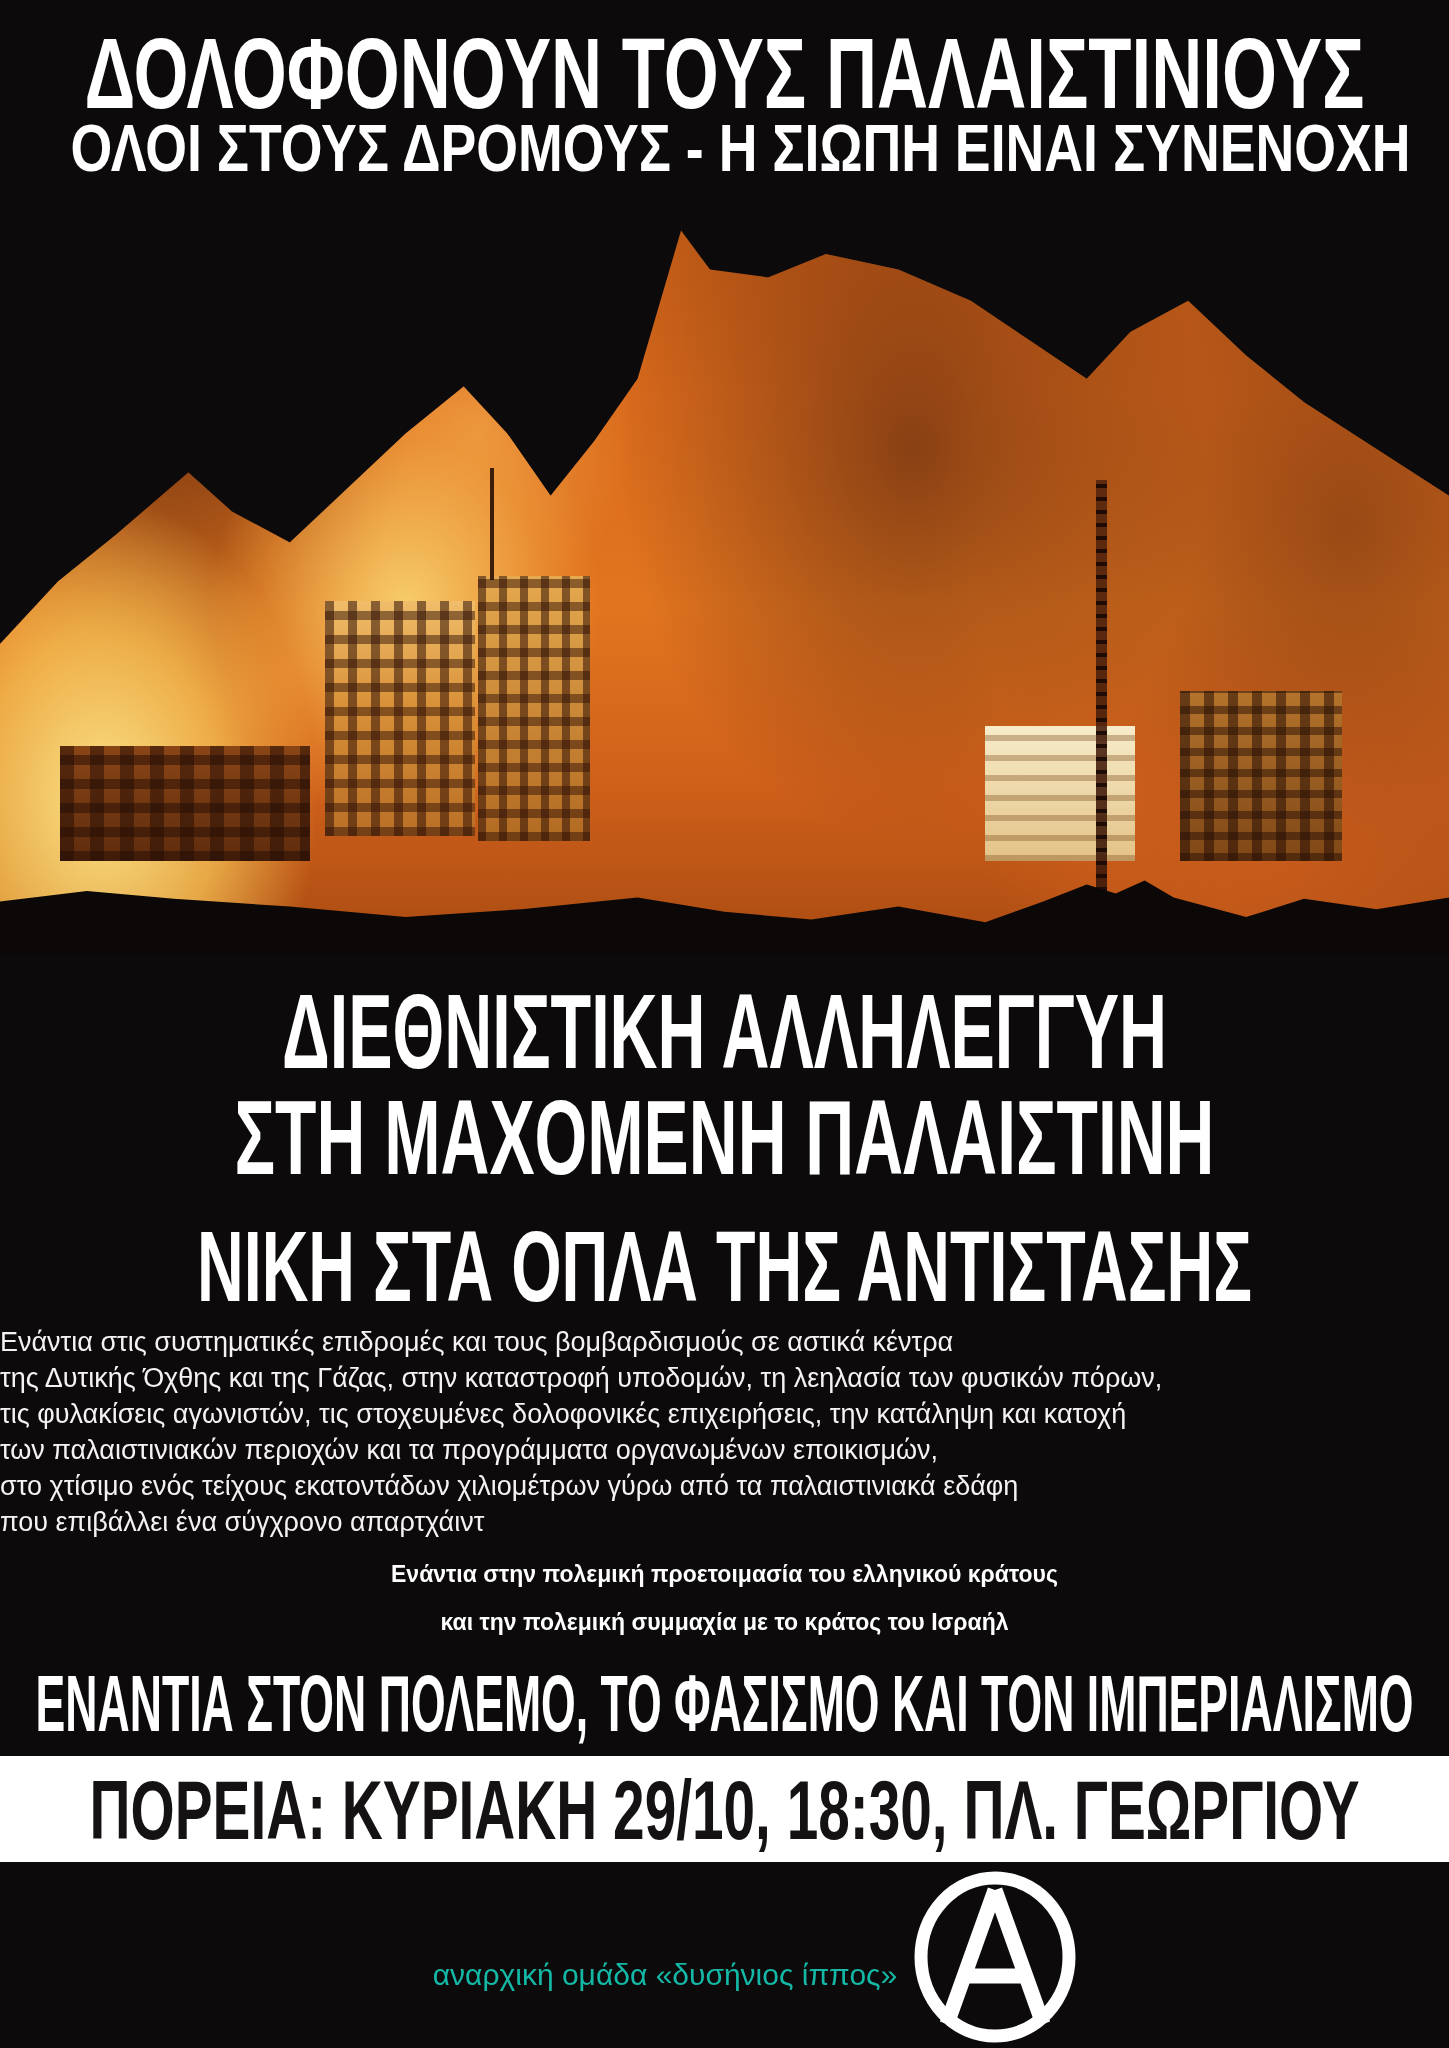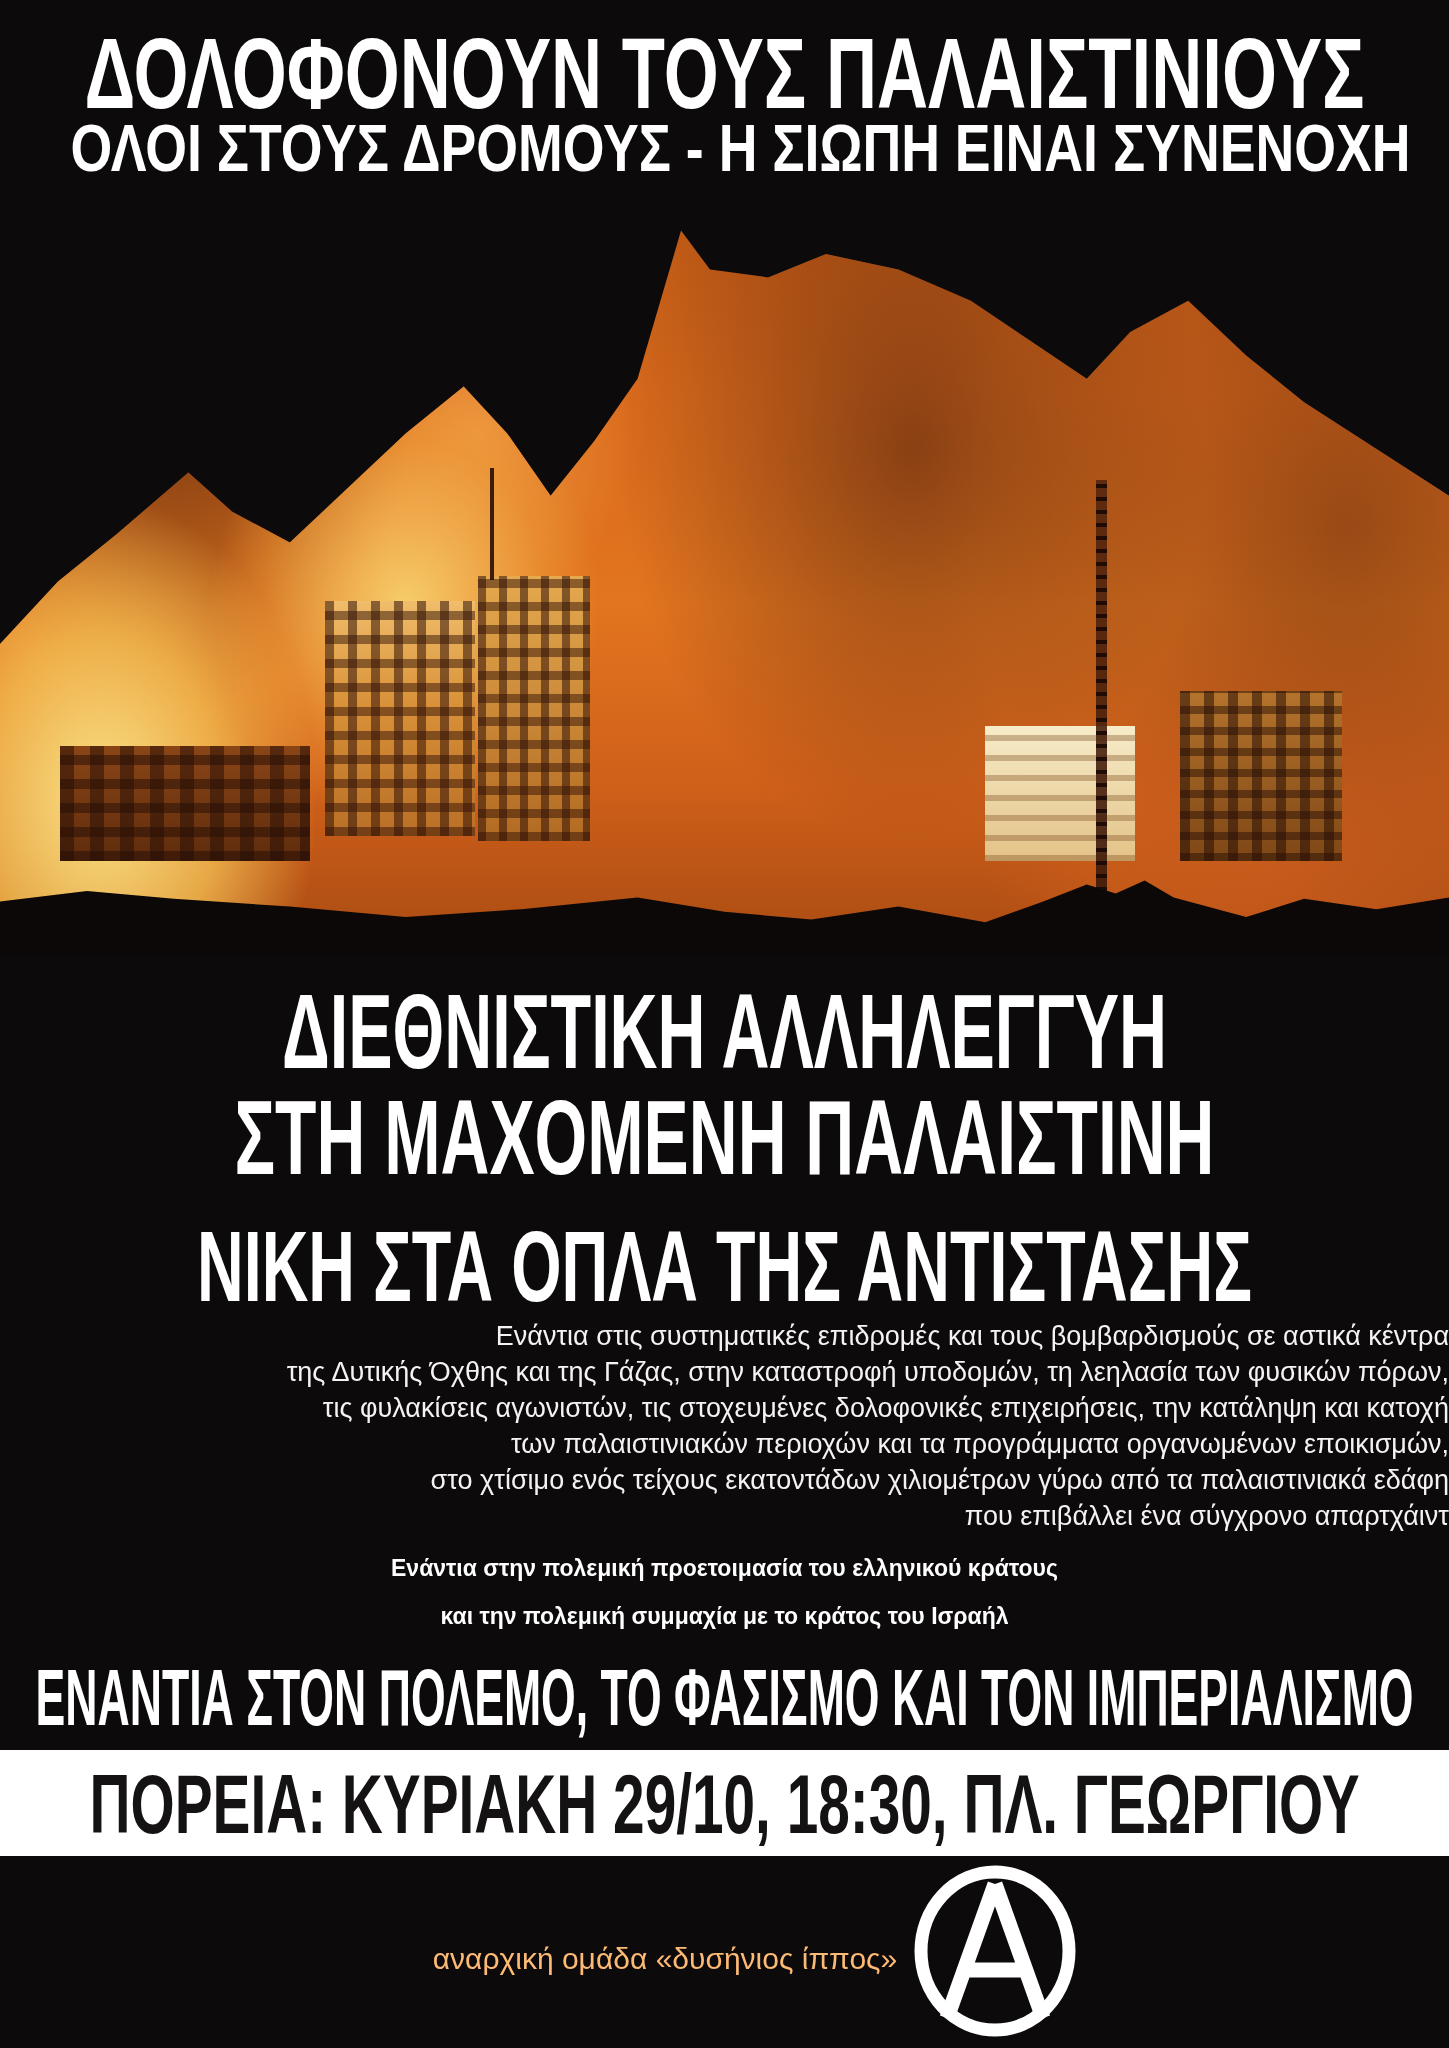--- a/index.html
+++ b/index.html
@@ -65,35 +65,35 @@
   .mast{left:1096px;bottom:26px;width:11px;height:450px;
     background:
       repeating-linear-gradient(0deg, rgba(30,10,4,.95) 0 4px, rgba(150,70,25,.25) 4px 13px),
       linear-gradient(0deg, rgba(30,10,4,.9), rgba(45,16,6,.75));}
   .antenna{left:490px;top:292px;width:4px;height:112px;background:rgba(40,15,5,.9);}
   .fg-silhouette{
     position:absolute;left:0;right:0;bottom:0;height:130px;background:#0c0807;
     clip-path:polygon(0% 58%,6% 50%,12% 56%,20% 62%,28% 70%,36% 64%,44% 55%,50% 66%,56% 72%,62% 62%,68% 74%,72% 58%,75% 45%,77% 52%,79% 42%,81% 55%,86% 70%,90% 56%,95% 64%,100% 55%,100% 100%,0% 100%);}
 
   
-  .body-paragraph{margin-top:4px;text-align:right;}
+  .body-paragraph{margin-top:10px;text-align:left;}
   .body-paragraph .pline{
     font-size:27px;line-height:36px;font-weight:400;white-space:nowrap;color:#f4f2f2;}
   .emphasis{margin-top:10px;text-align:center;}
   .emphasis .eline{font-size:23px;line-height:48px;font-weight:700;white-space:nowrap;color:#ffffff;}
 
   .banner{
     margin-top:12px;height:106px;background:#ffffff;
     display:flex;align-items:center;justify-content:flex-end;}
   .banner .hl-svg text{fill:#151213;}
 
   .footer{position:relative;height:182px;background:#0d0a0b;}
   .group-name{
-    position:absolute;left:420px;top:86px;width:490px;
-    text-align:center;font-size:30px;font-weight:400;color:#fdba74;white-space:nowrap;}
+    position:absolute;left:420px;top:96px;width:490px;
+    text-align:center;font-size:30px;font-weight:400;color:#14b8a6;white-space:nowrap;}
   .logo{position:absolute;left:909px;top:8px;width:172px;height:174px;}
 </style>
 </head>
 <body>
 
 <div class="poster">
 
   <div class="top-pad"></div>
 
   <div class="sec">

